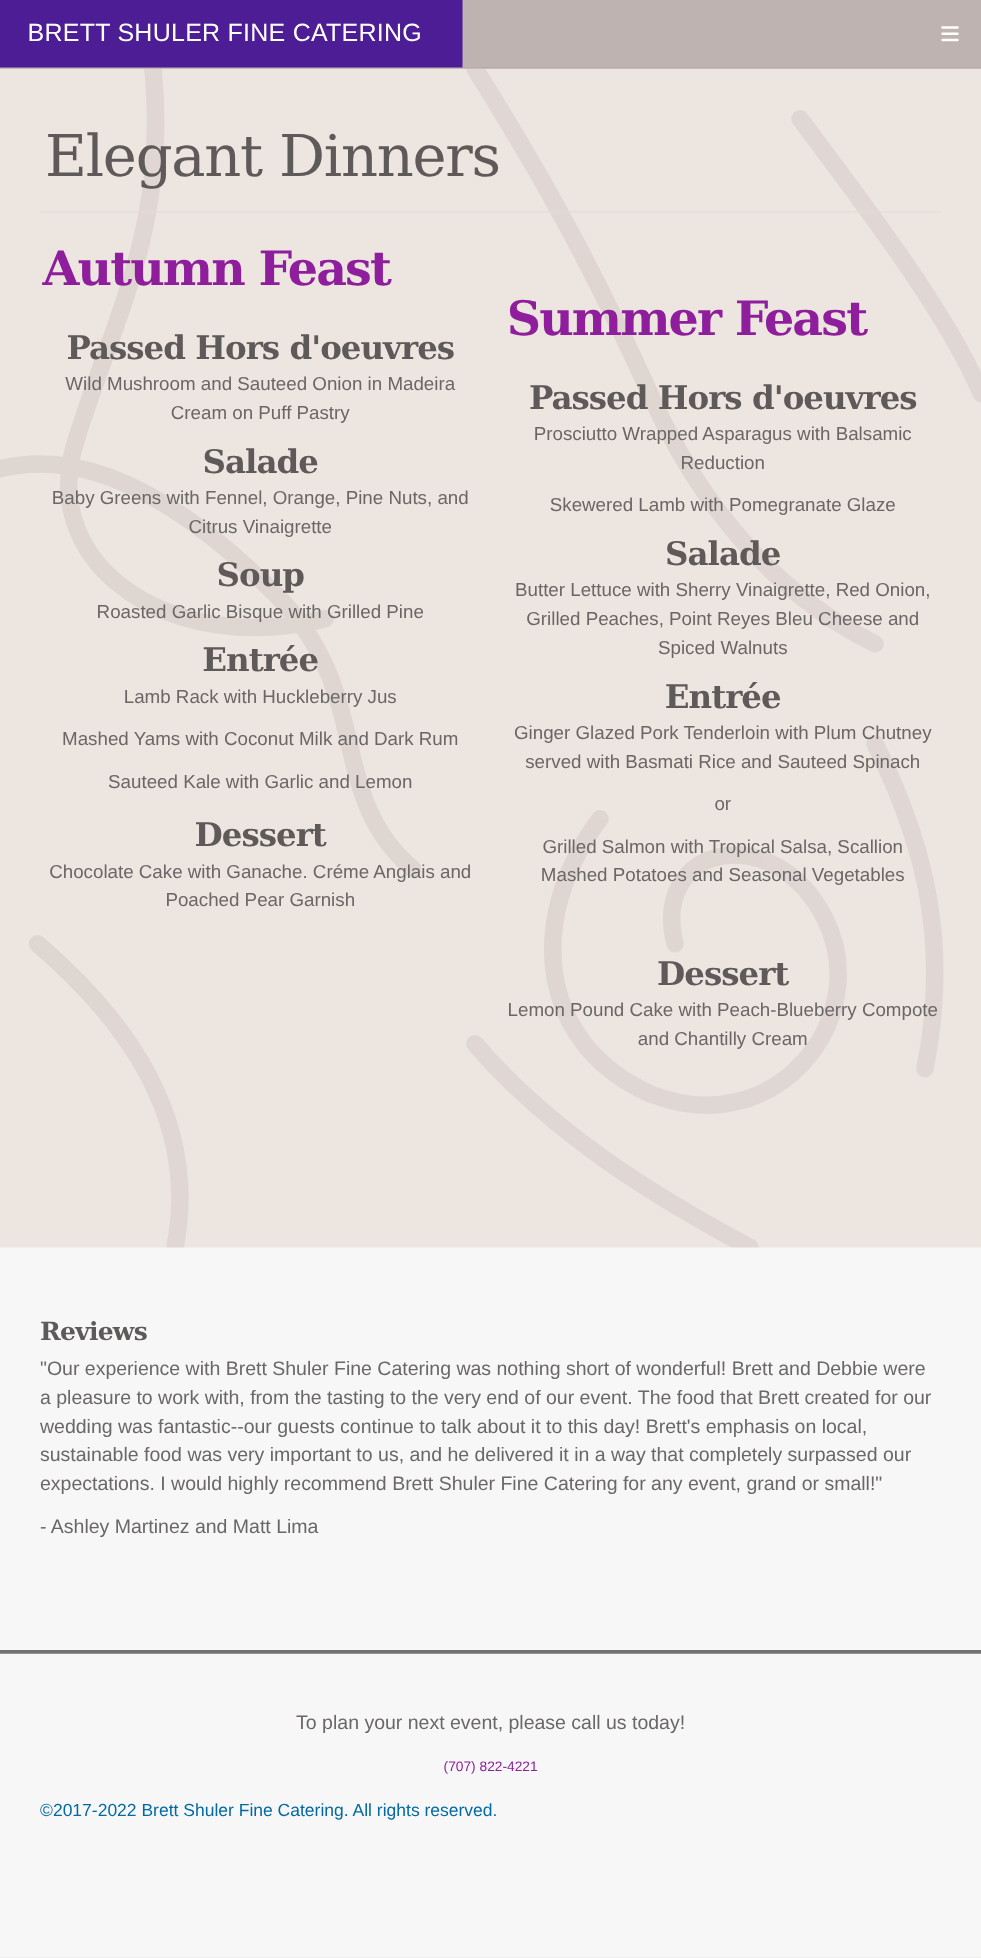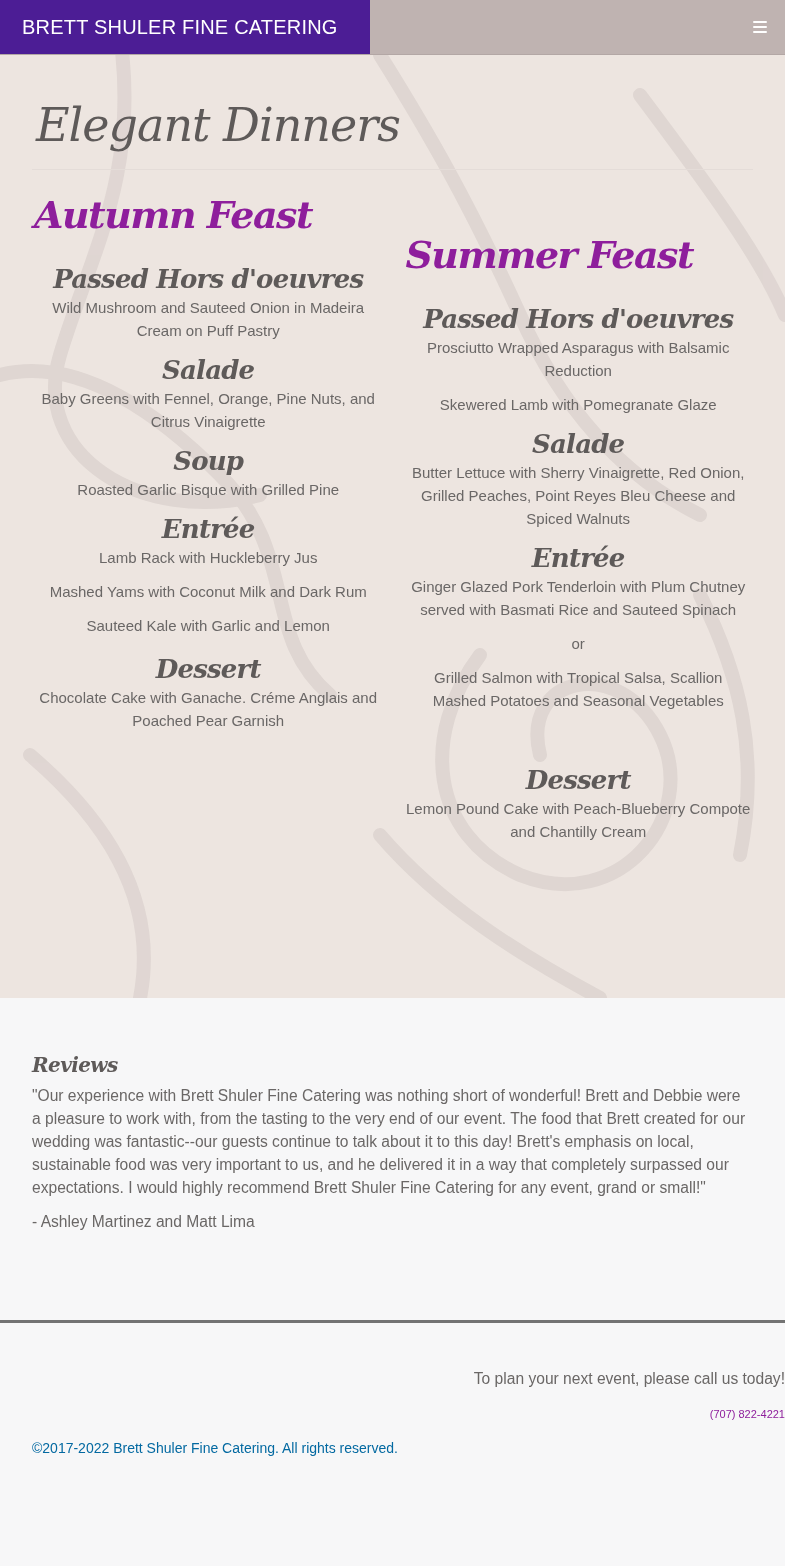--- a/index.html
+++ b/index.html
@@ -21,21 +21,21 @@
       cursor: pointer;
     }
     .menu-toggle span { display: block; height: 2px; background: #fff; border-radius: 1px; }
 
     .hero {
       position: relative; background: #ede5e0; height: 943px; overflow: hidden;
     }
     .hero svg.bg { position: absolute; left: 0; top: 0; width: 785px; height: 943px; }
     .hero .content { position: relative; padding: 40px 32px 0 32px; }
 
-    .script { font-family: "DejaVu Serif", serif; font-style: italic; }
+    .script { font-family: "DejaVu Serif", serif; }
 
     .page-title {
       font-size: 46px; color: #5e5a59; font-weight: normal; letter-spacing: -1px;
       padding-left: 4px; height: 74px; line-height: 60px;
     }
     .divider { border: none; border-top: 1px solid #e4dcd8; margin: 0 0 20px 0; }
 
     .columns { display: flex; gap: 16px; }
     .col { width: 375px; }
     .col.right { padding-left: 3px; margin-top: 40px; }
@@ -52,21 +52,21 @@
       margin-bottom: 11px; padding: 0 2px;
     }
     .section { margin-bottom: 0; }
     .gap-sm { height: 4px; }
 
     .reviews { padding: 52px 32px 0 32px; height: 325px; border-bottom: 3px solid #737373; }
     .reviews h3 { font-size: 20px; color: #5e5a59; font-weight: bold; letter-spacing: -0.6px; margin-bottom: 4px; line-height: 30px; }
     .reviews p { font-size: 15.6px; line-height: 23px; color: #6a6766; margin-bottom: 11px; }
 
     .footer { text-align: center; padding-top: 44px; height: 242px; }
-    .footer p { font-size: 15.6px; line-height: 23px; color: #6a6766; margin-bottom: 11px; text-align: right; }
+    .footer p { font-size: 15.6px; line-height: 23px; color: #6a6766; margin-bottom: 11px; }
     .footer a { color: #8e1e9c; text-decoration: none; font-size: 11px; }
     .footer .copyright { text-align: left; padding-left: 32px; font-size: 14px; color: #0369a1; margin-top: 0; }
   </style>
 </head>
 <body>
 
 <nav class="navbar">
   <a class="brand">BRETT SHULER FINE CATERING</a>
   <div class="menu-toggle">
     <span></span>

